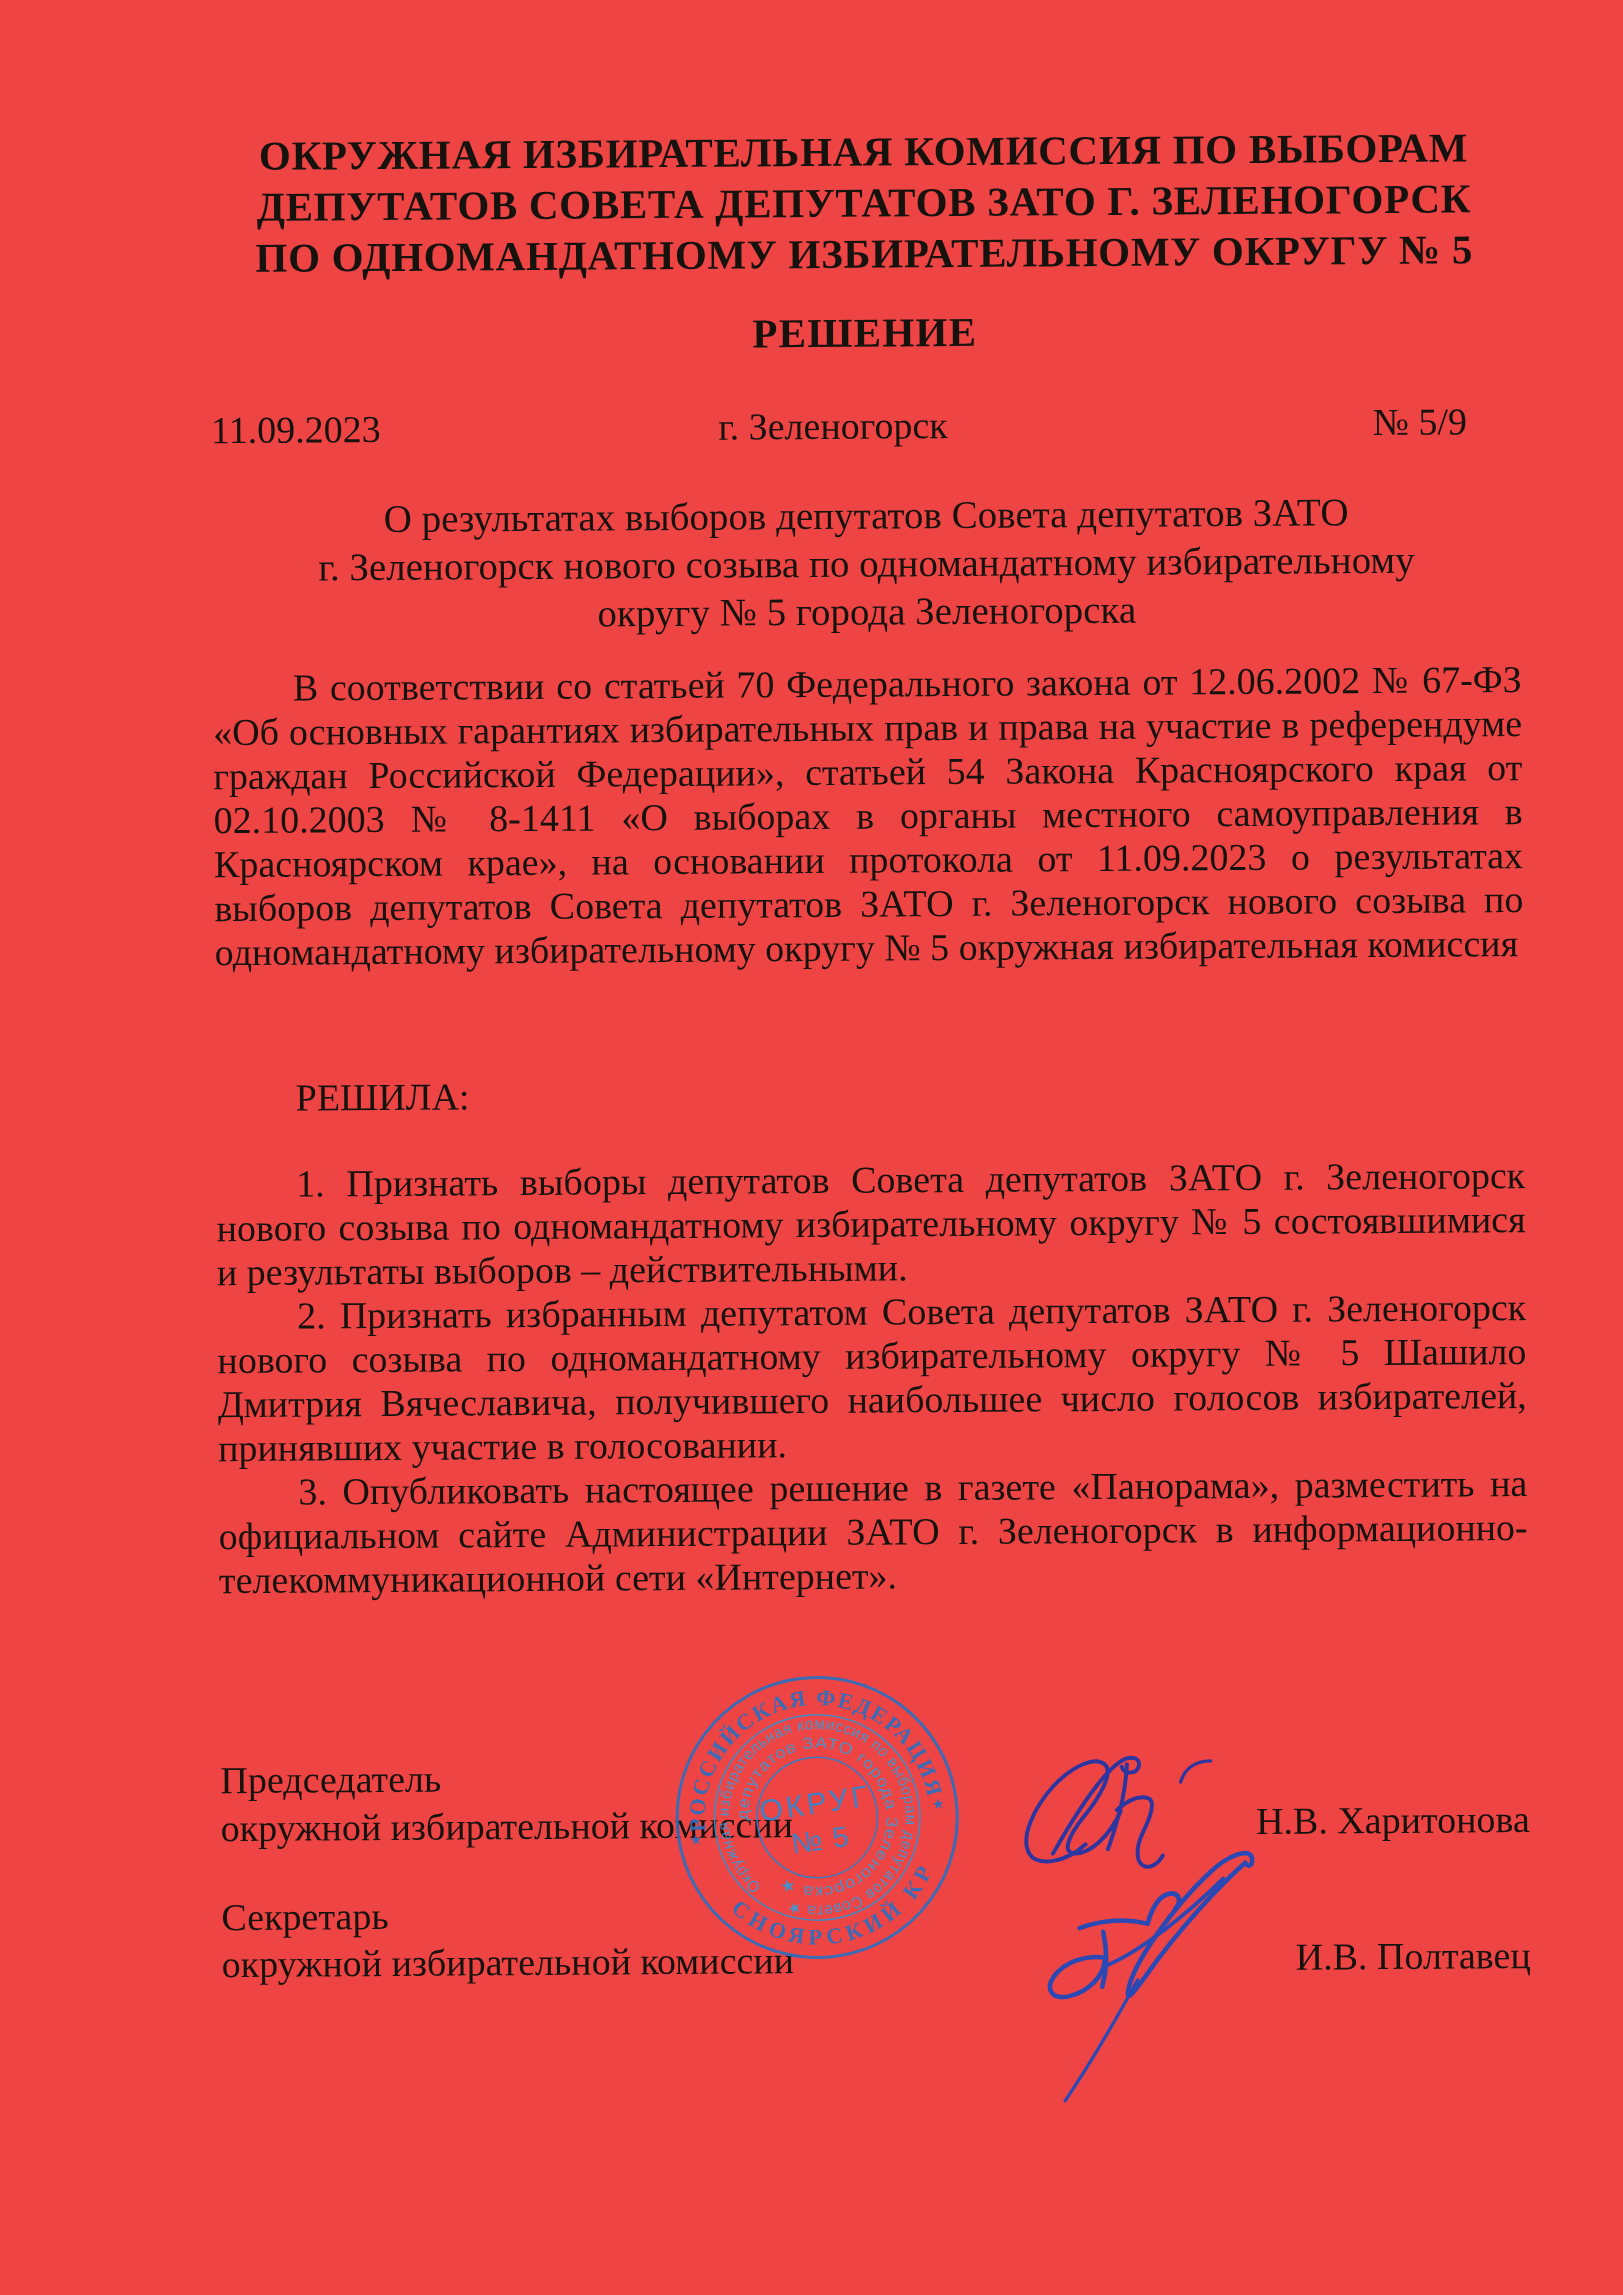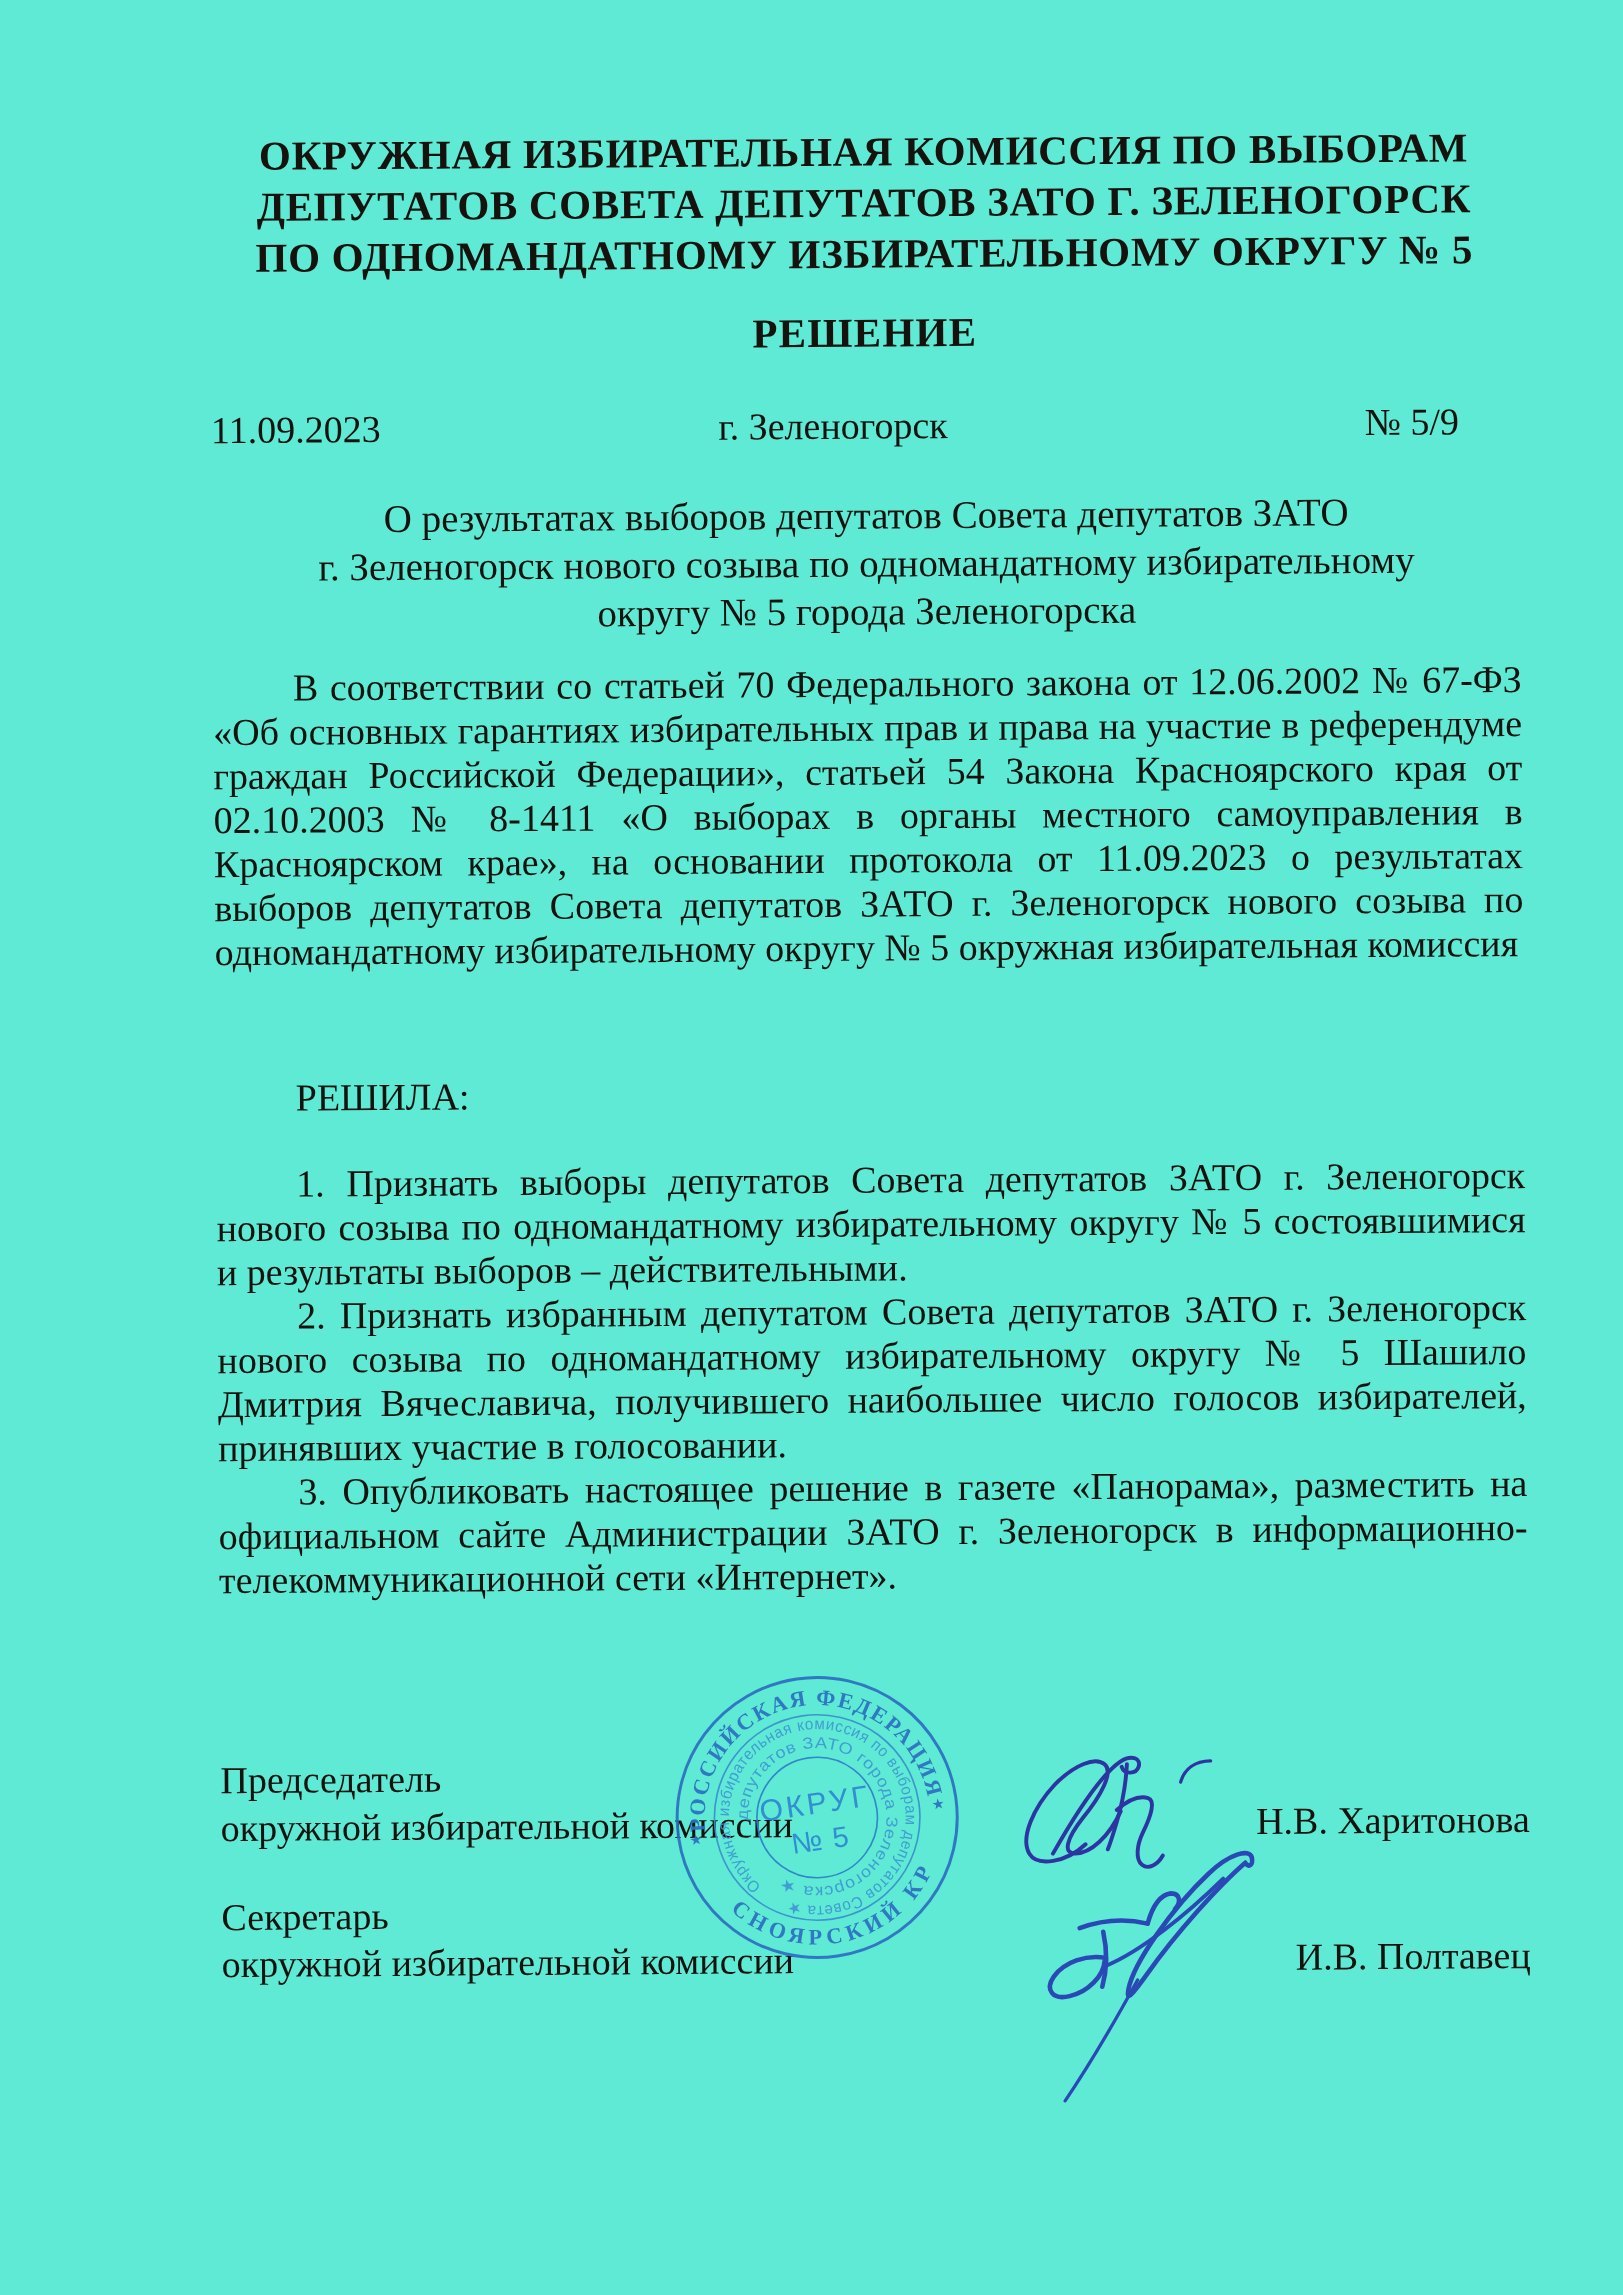--- a/index.html
+++ b/index.html
@@ -1,31 +1,31 @@
 <!DOCTYPE html>
 <html style="font-size:10.5px"><head>
 <meta charset="utf-8">
 <style>
   html,body{margin:0;padding:0;}
   body{width:1623px;height:2295px;background:#e9e9e7;}
   .page{
     position:relative;width:1623px;height:2295px;overflow:hidden;
-    background:#5eead4;color:#16130f;
+    background:#ef4444;color:#16130f;
     font-family:"Liberation Serif","DejaVu Serif",serif;
   }
   .content{position:absolute;left:0;top:0;width:1623px;height:2295px;
     transform:rotate(-0.4deg);transform-origin:811px 1145px;}
   .org-header{position:absolute;top:127px;left:216px;width:1309px;
     text-align:center;font-weight:bold;font-size:41px;line-height:51px;letter-spacing:0.7px;}
   .doc-type{position:absolute;top:309px;left:216px;width:1309px;
     text-align:center;font-weight:bold;font-size:41px;letter-spacing:1.3px;}
   .meta-row{position:absolute;top:404px;left:216px;width:1309px;height:46px;font-size:38px;}
   .meta-date{position:absolute;left:0;top:0;}
   .meta-place{position:absolute;left:393px;top:0;width:458px;text-align:center;}
-  .meta-number{position:absolute;right:61px;top:0;}
+  .meta-number{position:absolute;right:53px;top:0;}
   .subject{position:absolute;top:492px;left:216px;width:1309px;
     text-align:center;font-size:39px;line-height:48px;}
   .intro{position:absolute;top:662px;left:216px;width:1309px;margin:0;
     font-size:38px;line-height:44px;text-align:justify;text-indent:80px;}
   .resolved{position:absolute;top:1072px;left:296px;font-size:38px;}
   .items{position:absolute;top:1158px;left:216px;width:1309px;
     font-size:38px;line-height:44px;text-align:justify;}
   .items p{margin:0;text-indent:80px;}
   .sig-role1{position:absolute;left:216px;font-size:38px;}
   .sig-row{position:absolute;left:216px;width:1309px;font-size:38px;

